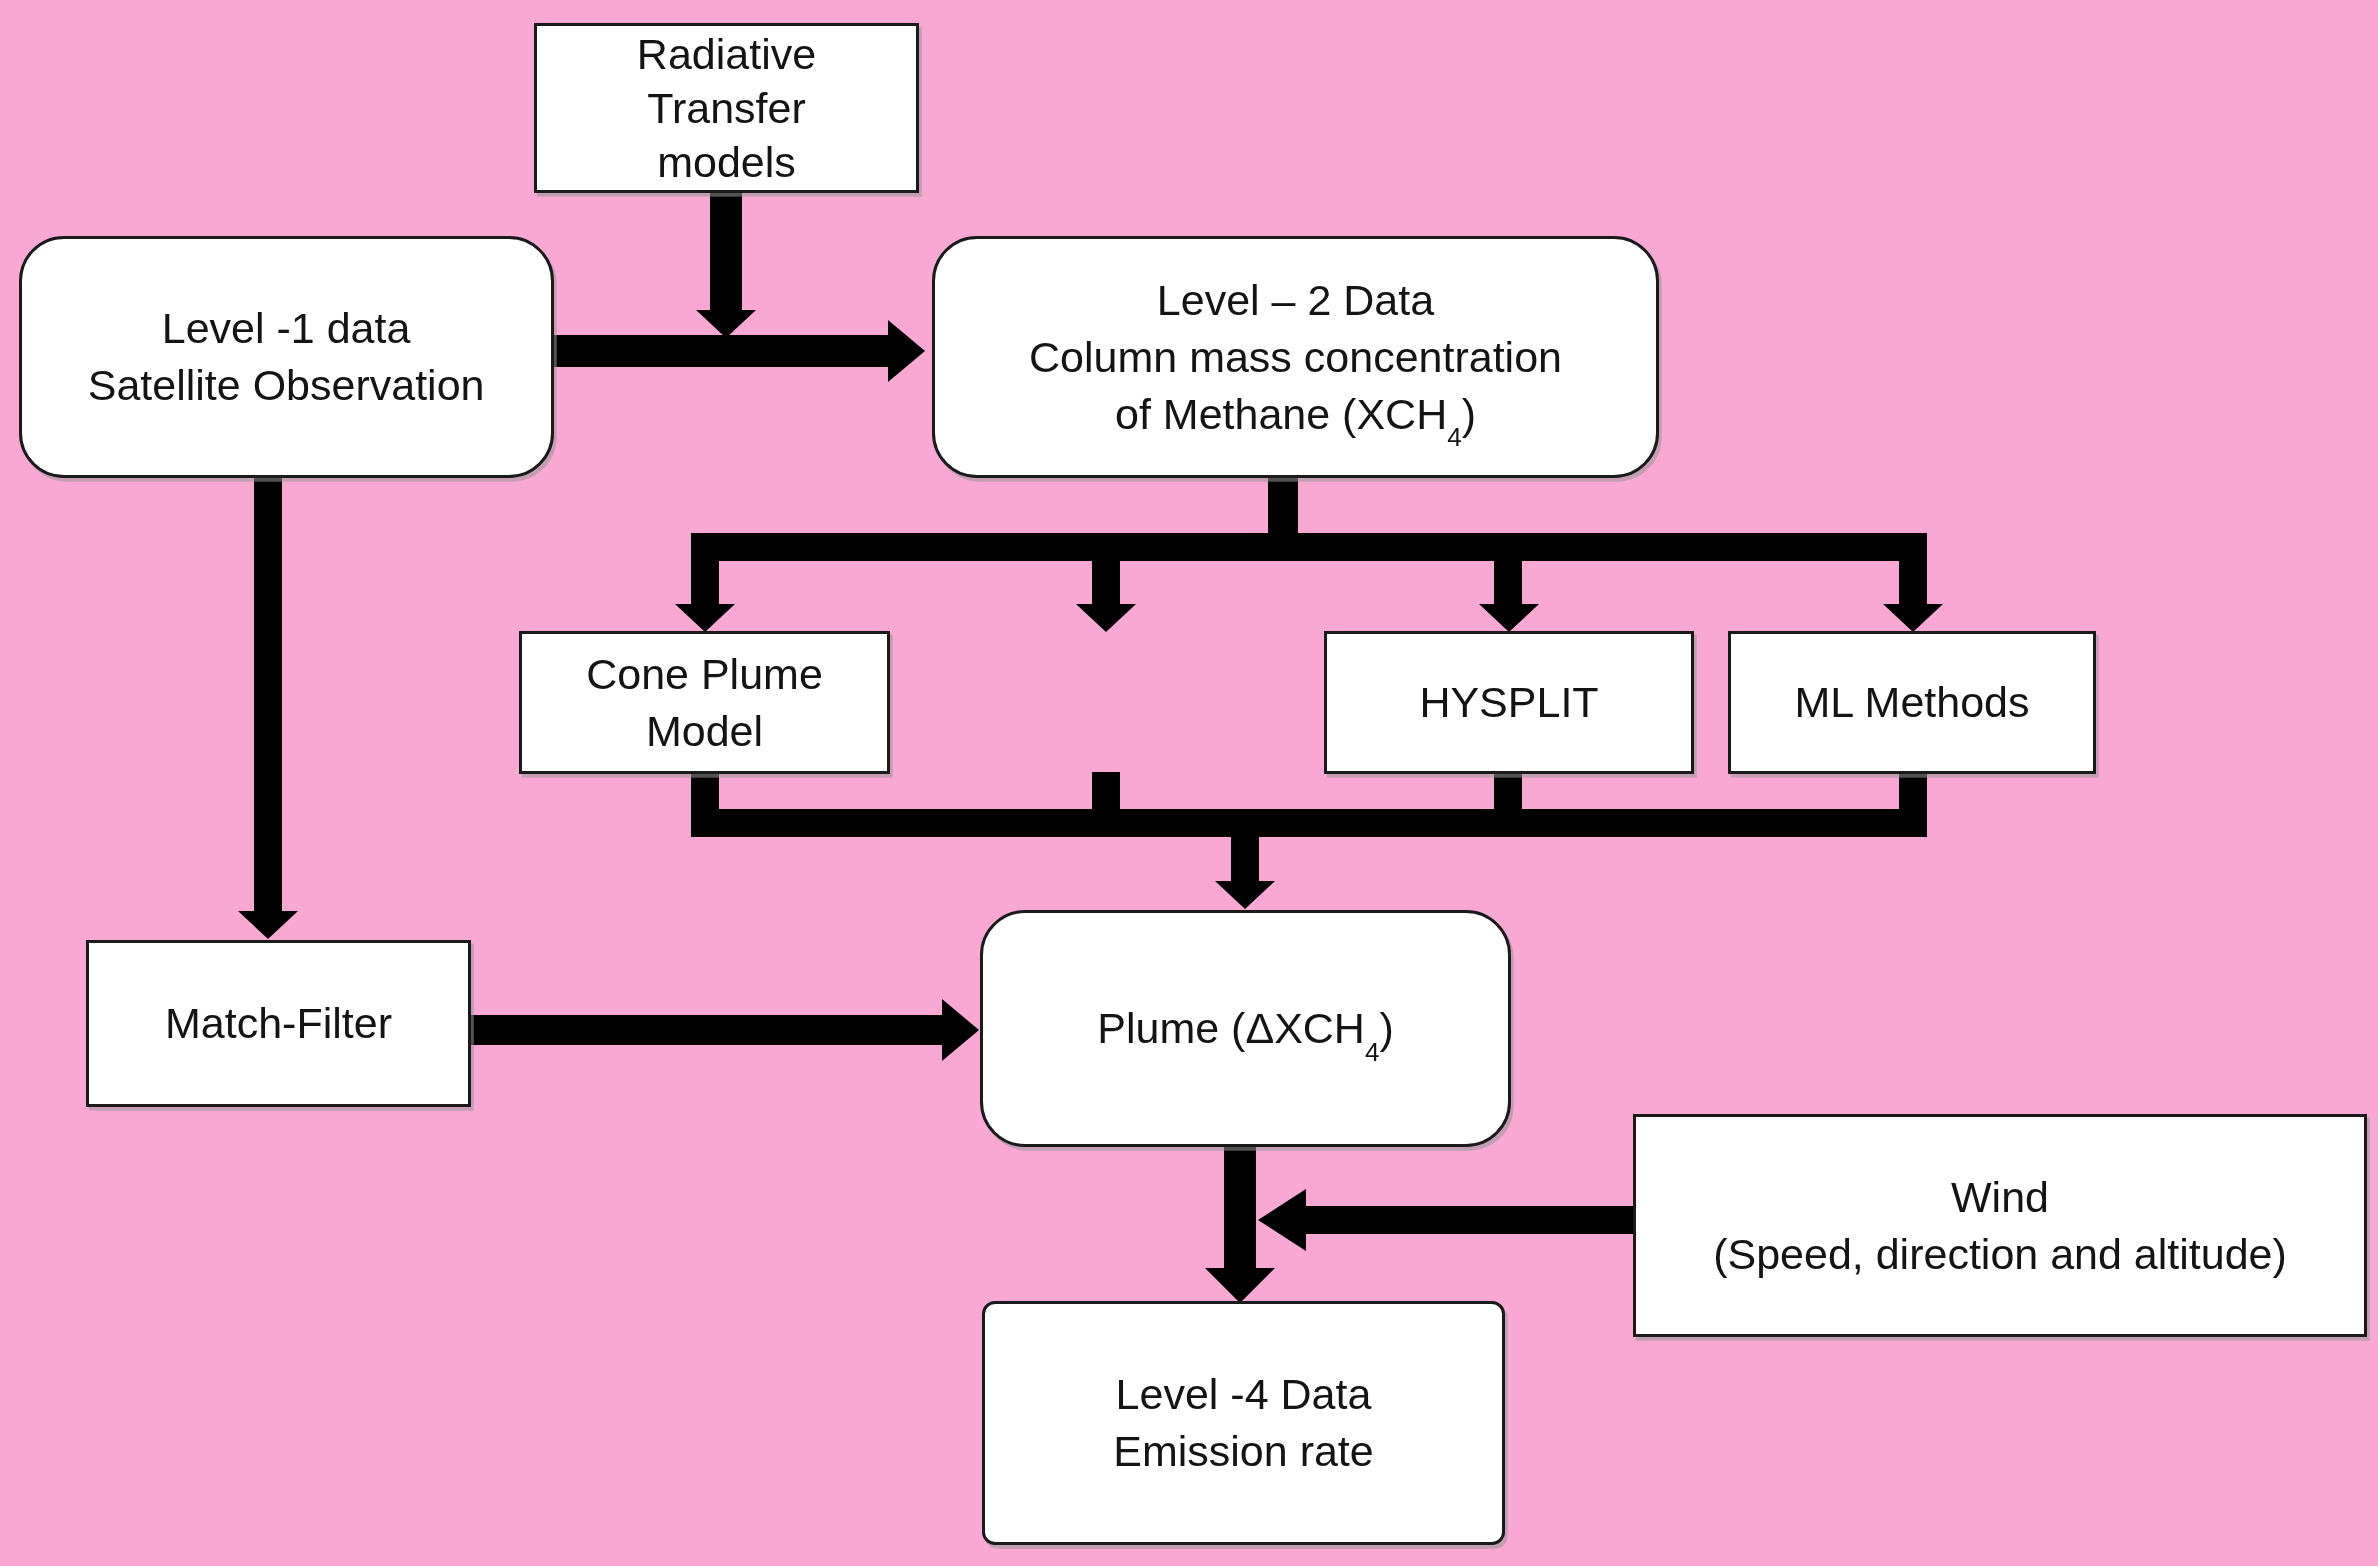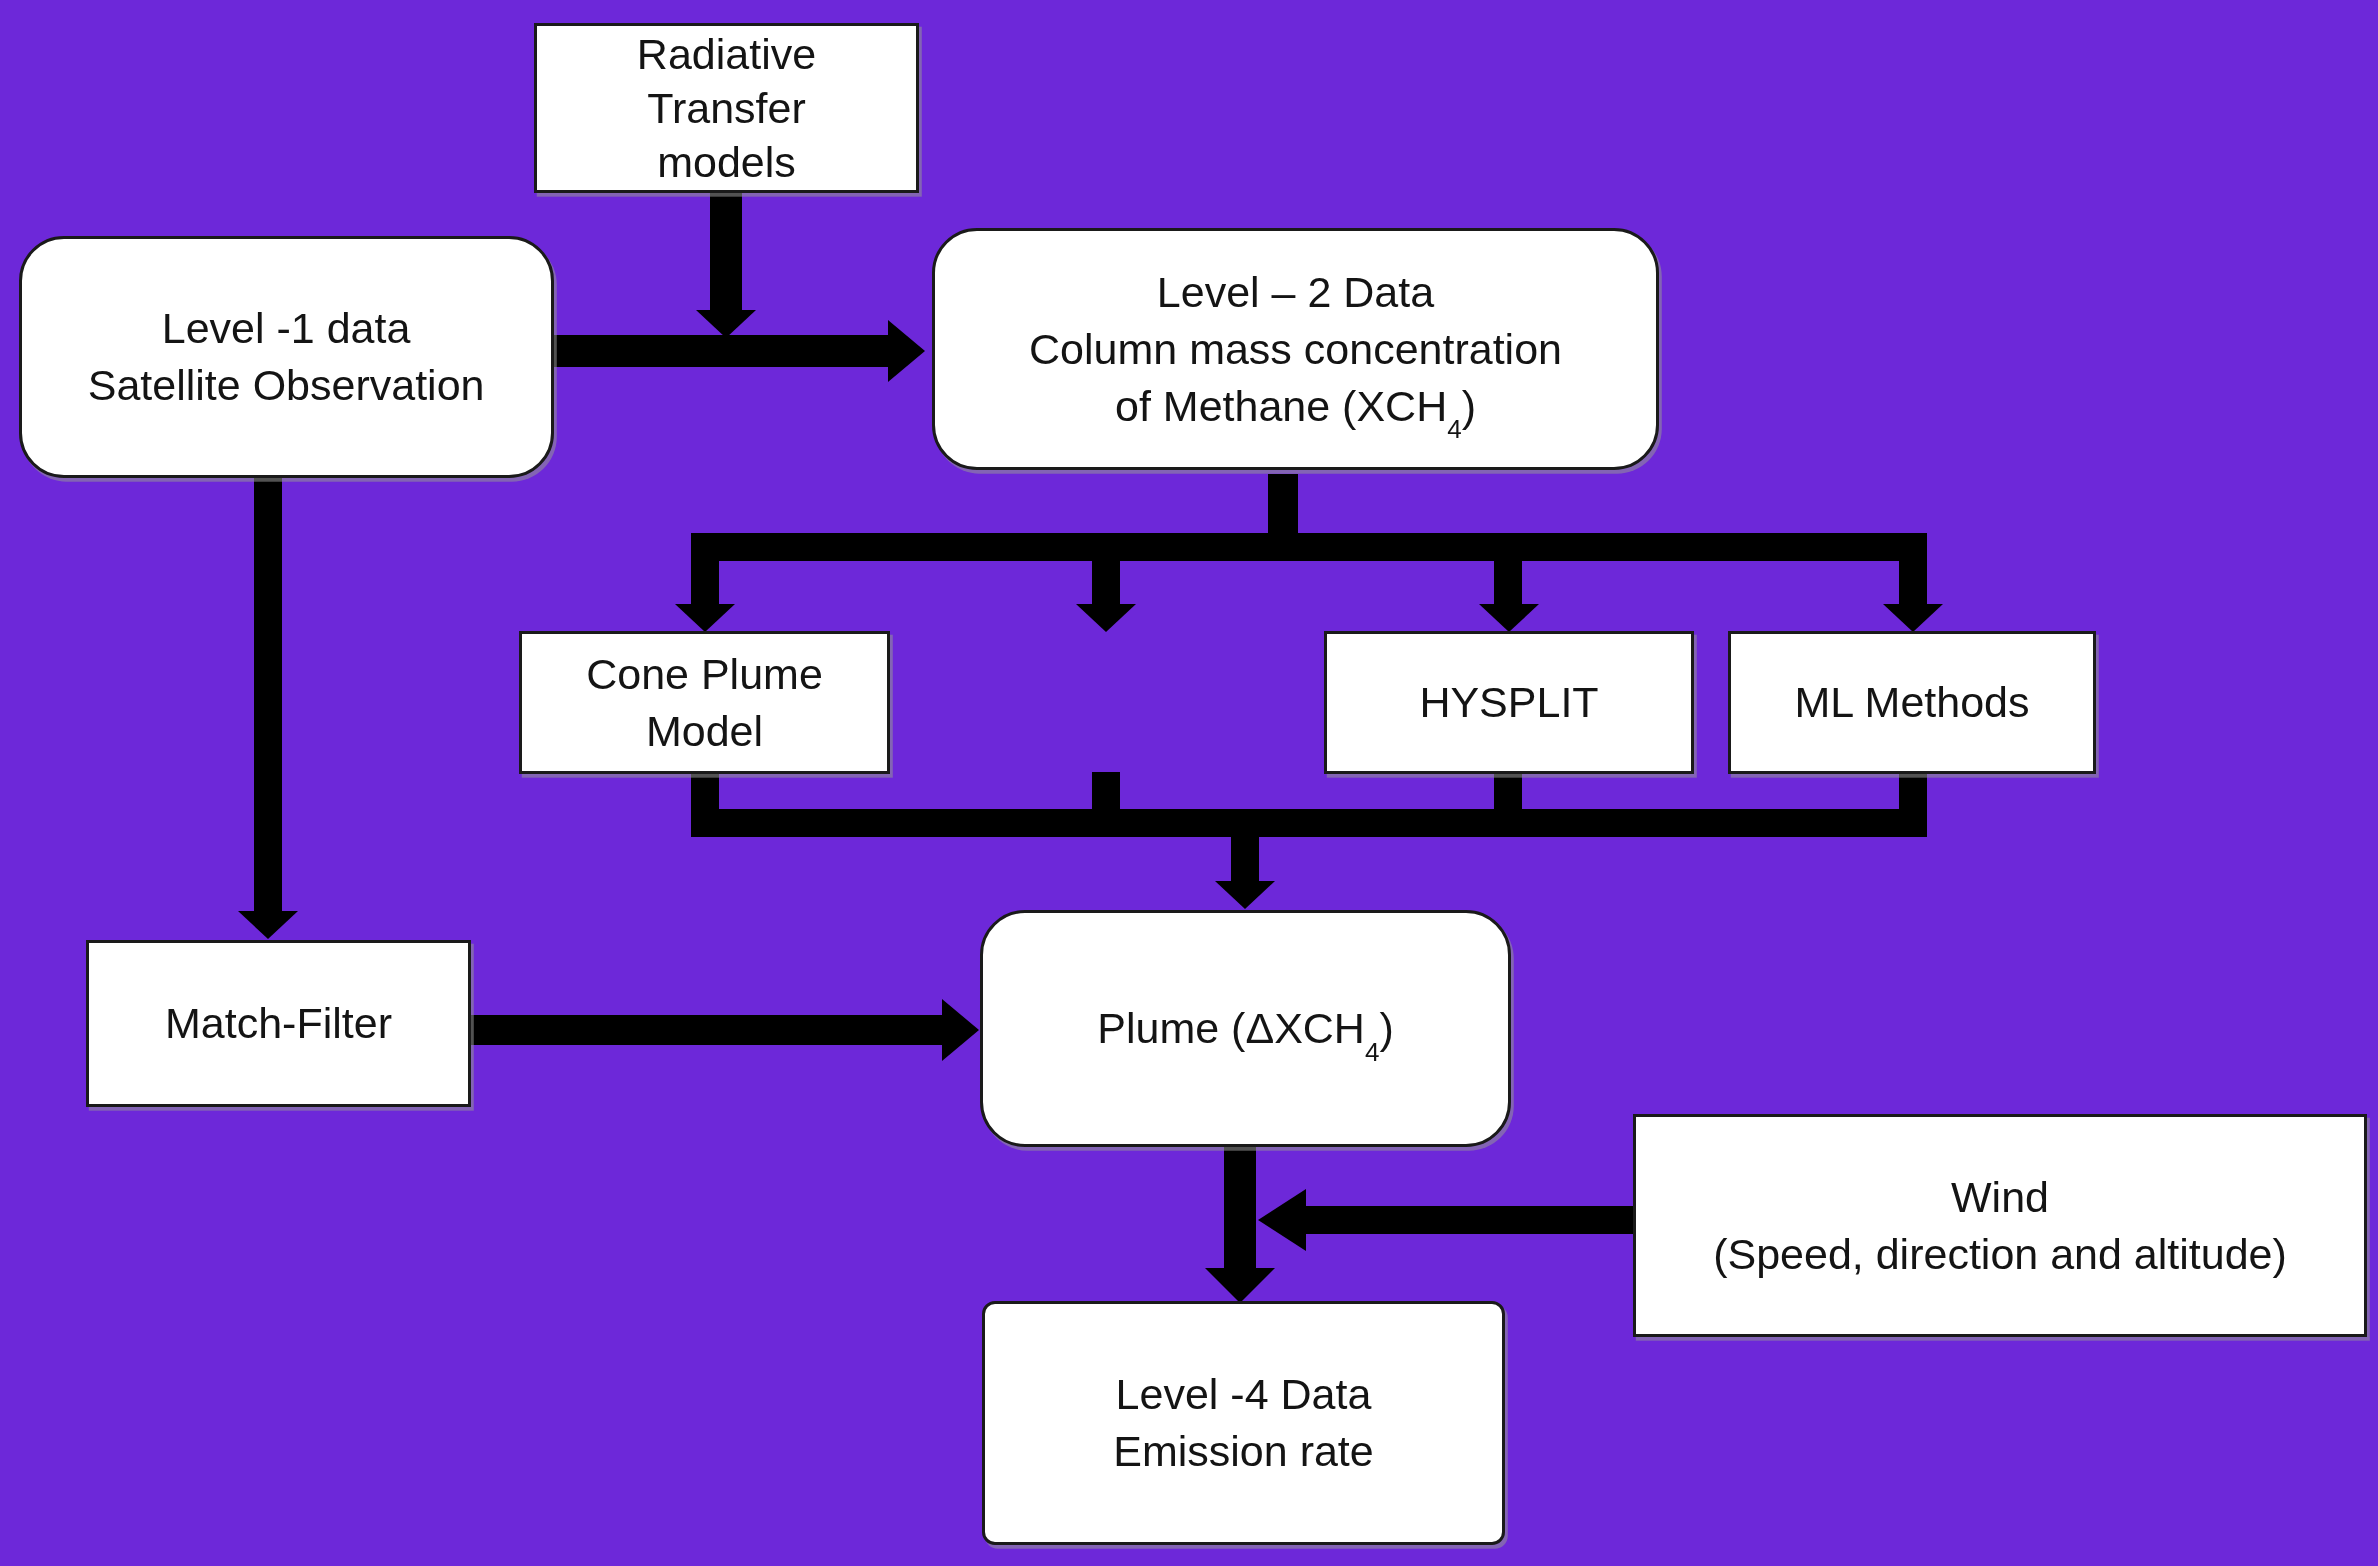--- a/index.html
+++ b/index.html
@@ -1,20 +1,20 @@
 <!DOCTYPE html>
 <html style="font-size:15px"><head>
 <meta charset="utf-8">
 <style>
   html, body { margin: 0; padding: 0; background: #ffffff; }
   .canvas {
     position: relative;
     width: 2378px;
     height: 1567px;
-    background: #6d28d9;
+    background: #f9a8d4;
     font-family: "Liberation Sans", "DejaVu Sans", sans-serif;
     color: #141414;
     overflow: hidden;
   }
 
   
   .node {
     position: absolute;
     box-sizing: border-box;
     background: #ffffff;
@@ -33,21 +33,21 @@
   .ln { white-space: nowrap; }
   sub.chem {
     font-size: 26px;
     line-height: 0;
     position: relative;
     bottom: -8.3px;
   }
 
   #node-radiative  { left: 534px;  top: 23px;   width: 385px; height: 170px; line-height: 54px; }
   #node-level1     { left: 18.6px;   top: 236px;  width: 535px; height: 242px; }
-  #node-level2     { left: 932px; top: 228px;  width: 727px; height: 242px; }
+  #node-level2     { left: 932px; top: 236px;  width: 727px; height: 242px; }
   #node-cone       { left: 519px;  top: 631px;  width: 371px; height: 143px; }
   #node-mass       { left: 923px;  top: 631px;  width: 365px; height: 143px; }
   #node-hysplit    { left: 1324px; top: 631px;  width: 370px; height: 143px; }
   #node-ml         { left: 1728px; top: 631px;  width: 368px; height: 143px; }
   #node-match      { left: 86px;   top: 940px; width: 385px; height: 167px; }
   #node-level3     { left: 980px; top: 910px;  width: 531px; height: 237px; }
   #node-wind       { left: 1633px; top: 1114px; width: 734px; height: 223px; }
   #node-level4     { left: 982px; top: 1301px; width: 523px; height: 244px; border-radius: 13px; }
 
   

